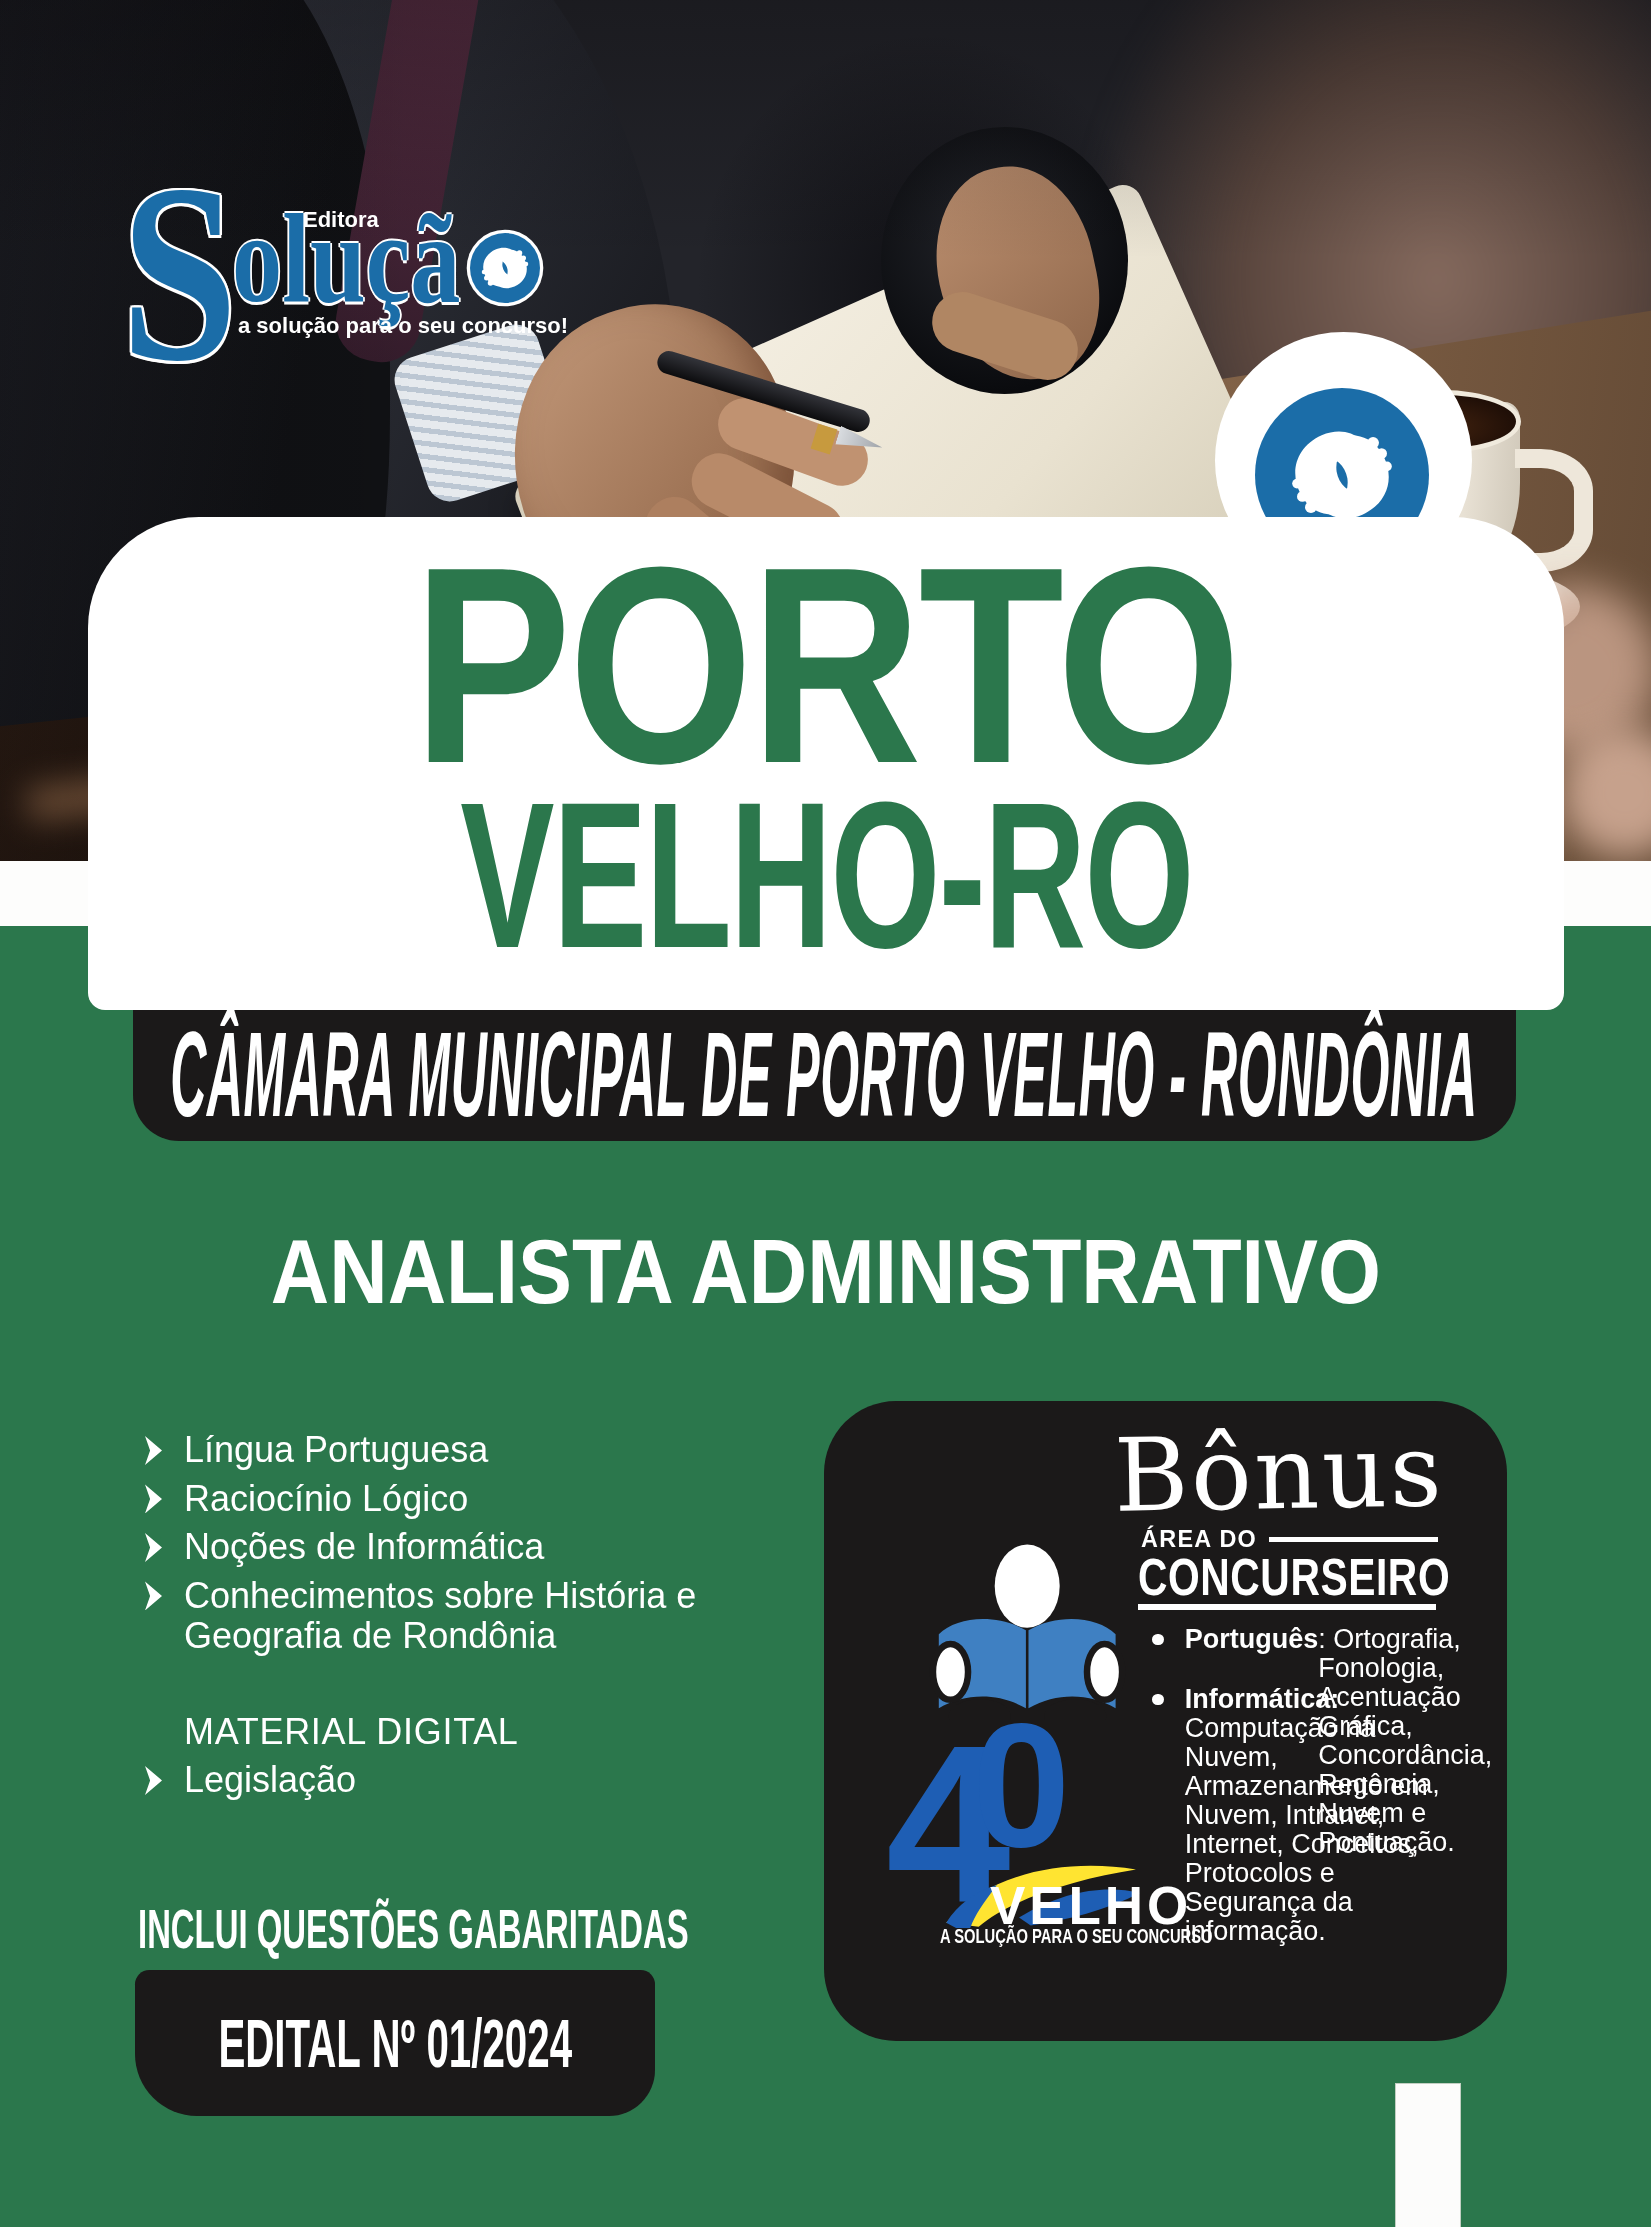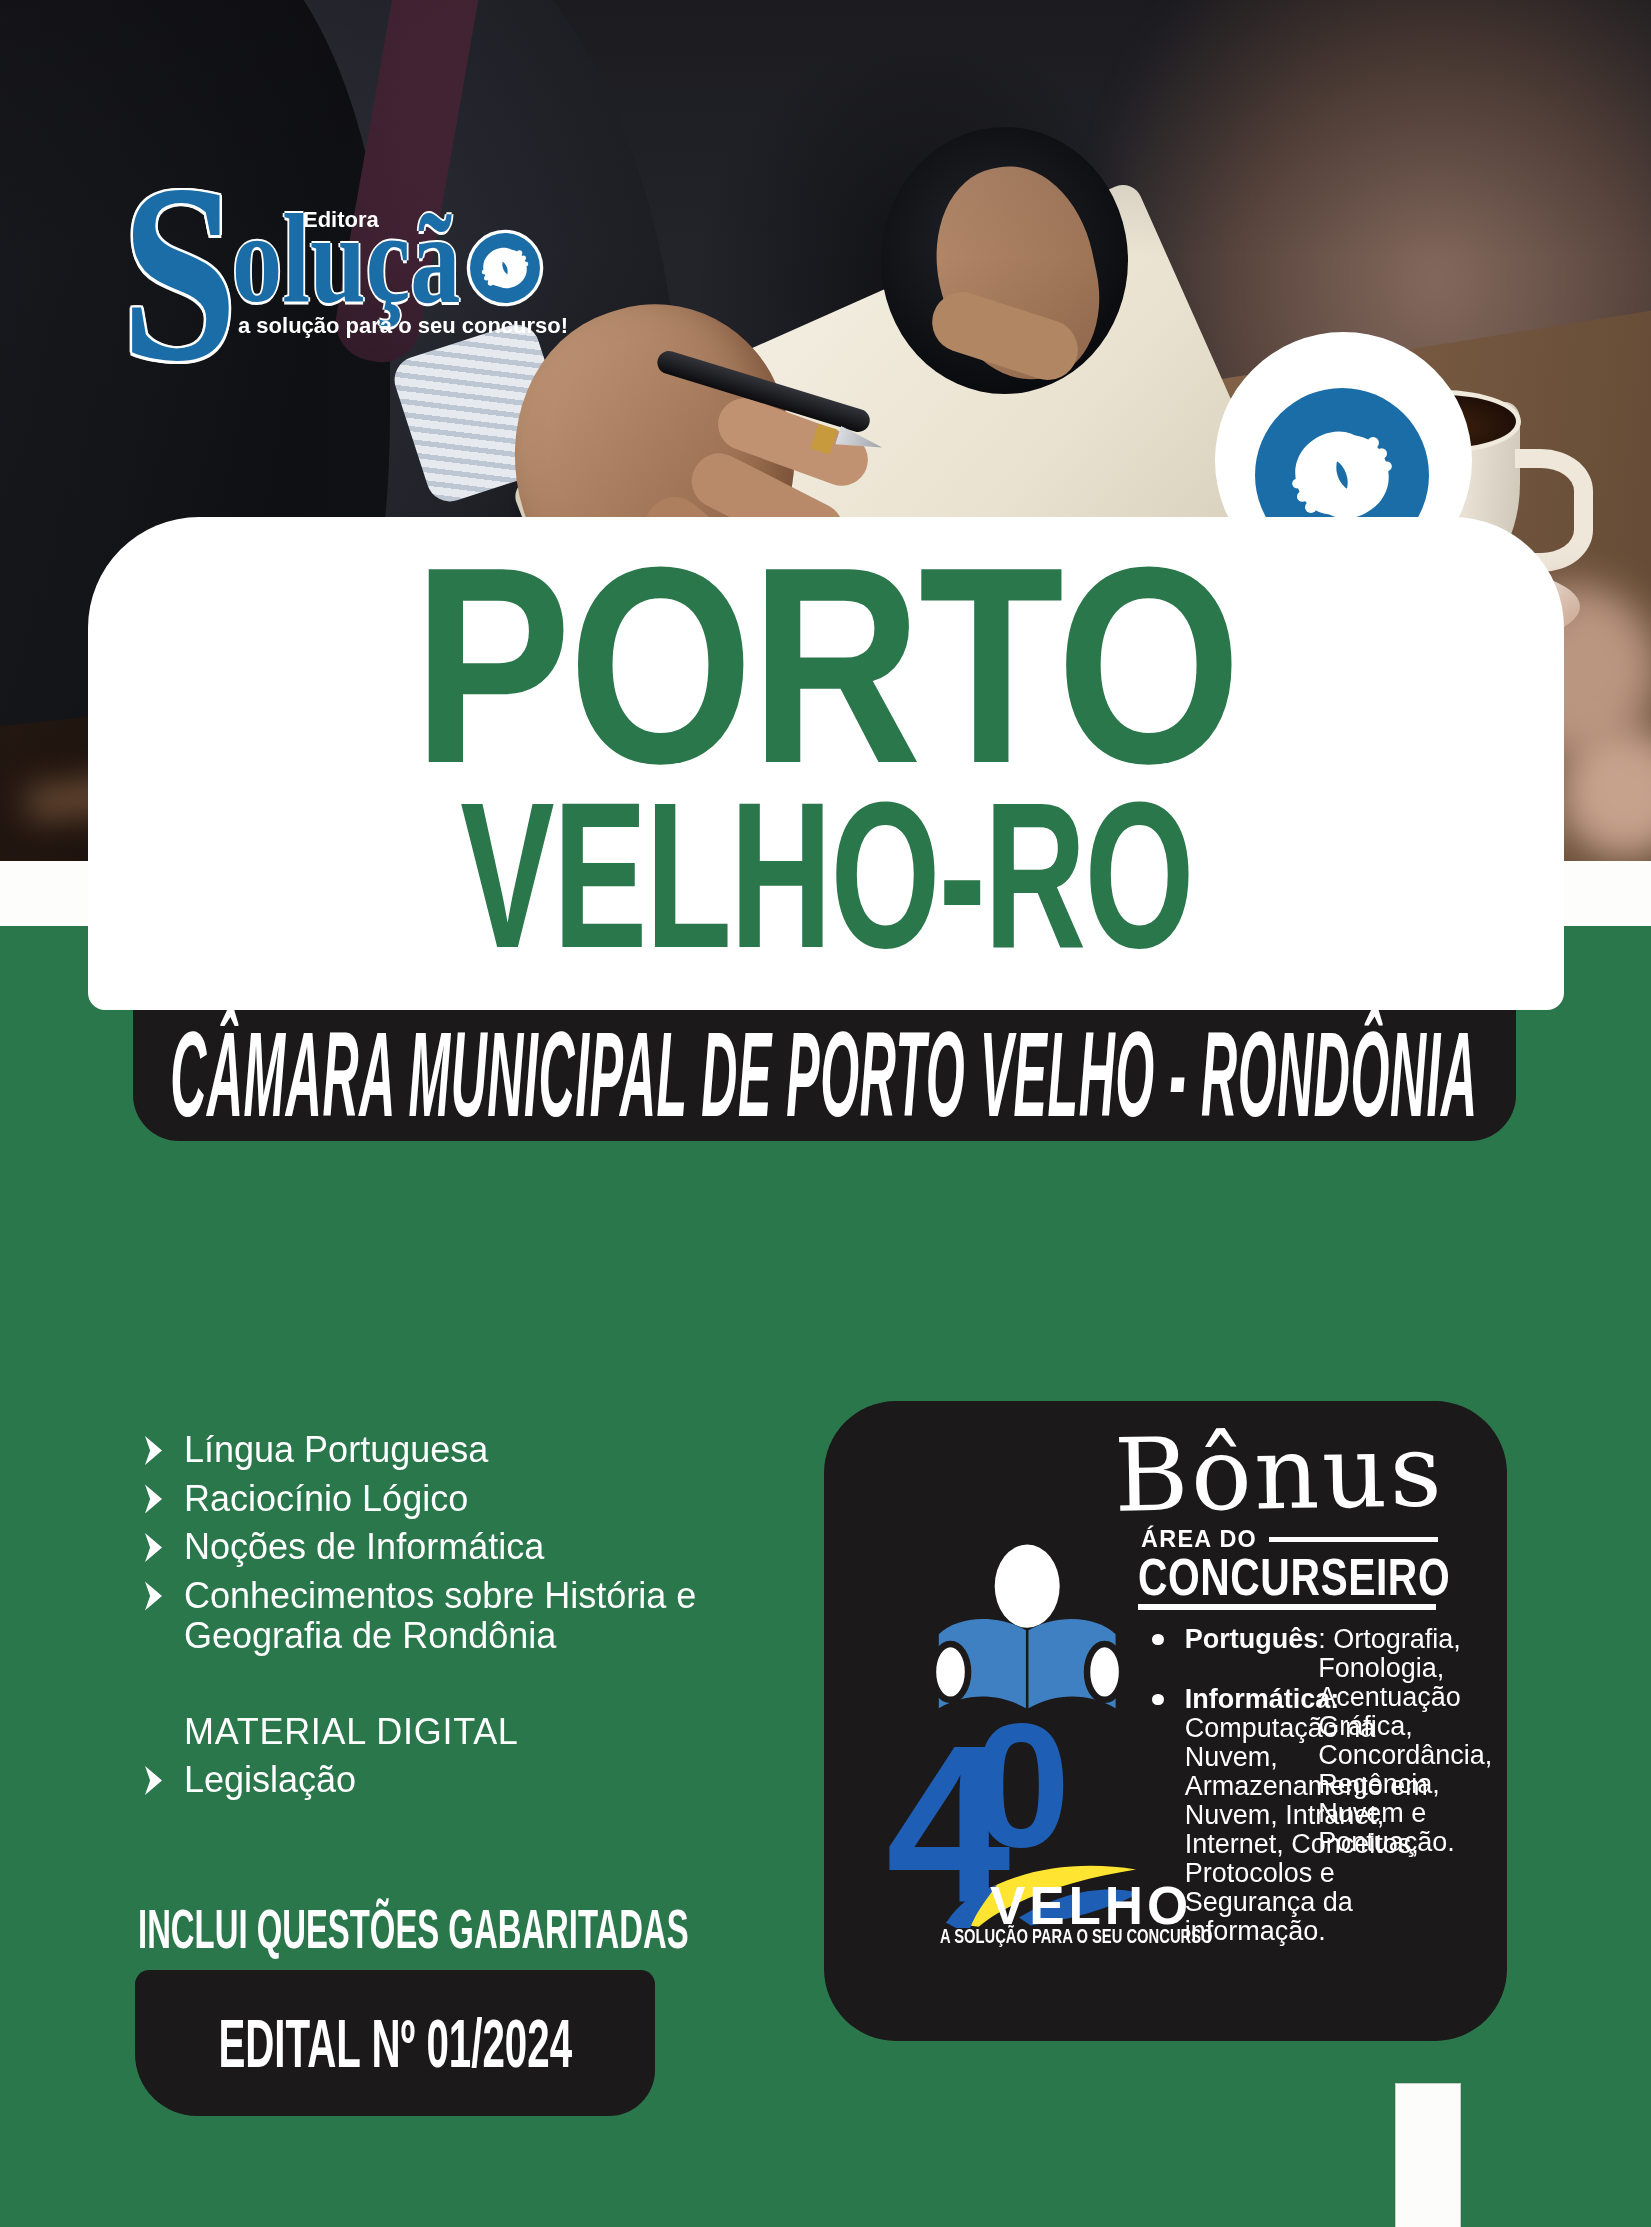--- a/index.html
+++ b/index.html
@@ -254,20 +254,23 @@
     <span>PORTO</span>
   </div>
   <div class="abs title-line t2">
     <span>VELHO-RO</span>
   </div>
 
   <div class="abs bar">
     <span>CÂMARA MUNICIPAL DE PORTO VELHO - RONDÔNIA</span>
   </div>
 
+  <div class="abs role">
+    <span>ANALISTA ADMINISTRATIVO</span>
+  </div>
 
   <div class="abs subjects">
     <div class="subj-row">
       <span class="chev"></span>
       <span>Língua Portuguesa</span>
     </div>
     <div class="subj-row">
       <span class="chev"></span>
       <span>Raciocínio Lógico</span>
     </div>

